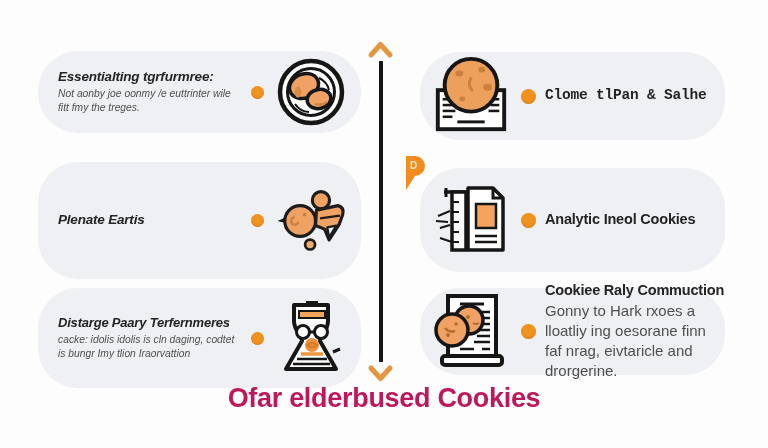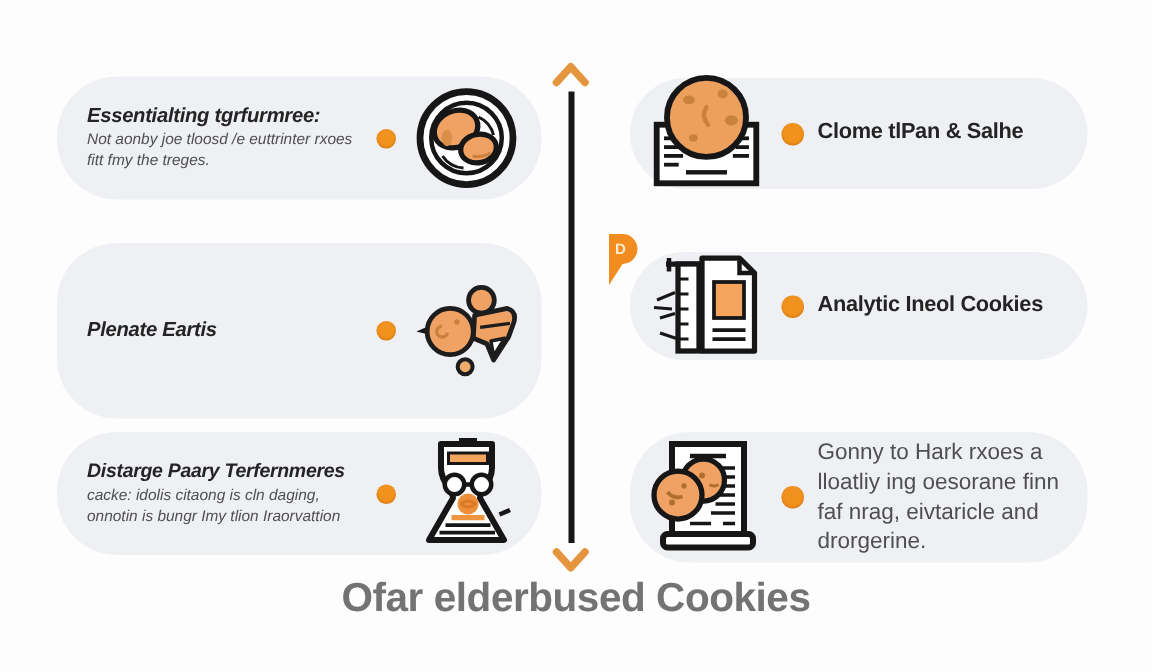--- a/index.html
+++ b/index.html
@@ -32,40 +32,40 @@
   .card.left .iconbox{width:76px;}
   .card.right .iconbox{width:82px;}
   
   .vline{position:absolute;left:379px;top:61px;width:3.5px;height:301px;background:#161616;}
   .chev{position:absolute;left:367px;width:27px;height:19px;}
   .chev.up{top:40px;}
   .chev.down{top:364px;}
   
   .big-title{
     position:absolute;left:0;top:383px;width:768px;text-align:center;
-    font-size:27px;font-weight:bold;letter-spacing:-0.3px;color:#737373;
+    font-size:27px;font-weight:bold;letter-spacing:-0.3px;color:#be185d;
   }
   
   .pin{position:absolute;left:401px;top:153px;width:25px;height:40px;z-index:3;}
 </style>
 </head>
 <body>
 
 <svg class="chev up" viewBox="0 0 27 19">
   <path d="M4 15 L13.5 4.5 L23 15" fill="none" stroke="#e6953f" stroke-width="5" stroke-linecap="round" stroke-linejoin="round"></path>
 </svg>
 <div class="vline"></div>
 <svg class="chev down" viewBox="0 0 27 19">
   <path d="M4 4 L13.5 14.5 L23 4" fill="none" stroke="#e6953f" stroke-width="5" stroke-linecap="round" stroke-linejoin="round"></path>
 </svg>
 
 <div class="card left" style="top:51px;height:82px;">
   <div class="ctext center">
     <div class="ctitle">Essentialting tgrfurmree:</div>
-    <div class="cbody">Not aonby joe tloosd /e euttrinter rxoes fitt fmy the treges.</div>
+    <div class="cbody">Not aonby joe oonmy /e euttrinter wile fitt fmy the treges.</div>
   </div>
   <span class="dot"></span>
   <div class="iconbox">
     <svg width="72" height="72" viewBox="0 0 72 72">
       <circle cx="36" cy="36" r="31" fill="#ffffff" stroke="#161616" stroke-width="4.5"></circle>
       <circle cx="36" cy="36" r="23.5" fill="none" stroke="#161616" stroke-width="3"></circle>
       <path d="M44 22 A 18 18 0 0 1 54 34" fill="none" stroke="#161616" stroke-width="2"></path>
       <path d="M20 48 A 18 18 0 0 0 34 56" fill="none" stroke="#161616" stroke-width="2"></path>
       <ellipse cx="29" cy="30" rx="15" ry="12" transform="rotate(-25 29 30)" fill="#efa264" stroke="#161616" stroke-width="3.5"></ellipse>
       <ellipse cx="23" cy="36" rx="3.5" ry="5.5" fill="#d98f4a"></ellipse>
@@ -88,45 +88,45 @@
       <path d="M52 37 L74 34" stroke="#1d1d1d" stroke-width="2.5"></path>
       <path d="M60 47 L70 45 L62 58 Z" fill="#ffffff" stroke="#1d1d1d" stroke-width="2.5" stroke-linejoin="round"></path>
       <circle cx="30" cy="40" r="17" fill="#efa264" stroke="#1d1d1d" stroke-width="3.5"></circle>
       <path d="M24 36 a4 4 0 1 0 4 5" fill="none" stroke="#c9813c" stroke-width="2.5"></path>
       <circle cx="35" cy="33" r="2" fill="#c9813c"></circle>
       <circle cx="41" cy="66" r="5.5" fill="#f0ad6a" stroke="#1d1d1d" stroke-width="3"></circle>
     </svg>
   </div>
 </div>
 
-<div class="card left" style="top:288px;height:82px;">
+<div class="card left" style="top:288px;height:100px;">
   <div class="ctext center">
     <div class="ctitle" style="font-size:13px">Distarge Paary Terfernmeres</div>
-    <div class="cbody">cacke: idolis citaong is cln daging, onnotin is bungr Imy tlion Iraorvattion</div>
+    <div class="cbody">cacke: idolis idolis is cln daging, codtet is bungr Imy tlion Iraorvattion</div>
   </div>
   <span class="dot"></span>
   <div class="iconbox">
     <svg width="70" height="78" viewBox="0 0 70 78">
       <path d="M18 6 H52 V22 C52 32 44 36 44 42 L60 70 H10 L26 42 C26 36 18 32 18 22 Z" fill="#ffffff" stroke="#161616" stroke-width="4" stroke-linejoin="round"></path>
       <rect x="30" y="2" width="12" height="5" fill="#161616"></rect>
       <rect x="23" y="12" width="26" height="7" fill="#f3a55e" stroke="#161616" stroke-width="2"></rect>
       <circle cx="27" cy="33" r="6.5" fill="#ffffff" stroke="#161616" stroke-width="3"></circle>
       <circle cx="45" cy="33" r="6.5" fill="#ffffff" stroke="#161616" stroke-width="3"></circle>
       <path d="M33.5 33 H38.5" stroke="#161616" stroke-width="3"></path>
       <circle cx="36" cy="46" r="7" fill="#ef8f3c"></circle>
       <path d="M31 46 q5 -4 10 0 q-5 4 -10 0" fill="none" stroke="#d87a26" stroke-width="2"></path>
       <path d="M25 55 H47" stroke="#f0953f" stroke-width="3.5"></path>
       <path d="M21 60 H51" stroke="#161616" stroke-width="2.5"></path>
       <path d="M17 65 H54" stroke="#161616" stroke-width="2.5"></path>
       <path d="M57 53 L64 50" stroke="#161616" stroke-width="3"></path>
     </svg>
   </div>
 </div>
 
-<div class="card right" style="top:52px;height:74px;">
+<div class="card right" style="top:52px;height:88px;font-family:Liberation Mono, monospace;">
   <div class="iconbox">
     <svg width="82" height="82" viewBox="0 0 84 84">
       <rect x="8" y="36" width="68" height="40" fill="#ffffff" stroke="#161616" stroke-width="4"></rect>
       <rect x="13" y="44" width="13" height="2.6" fill="#161616"></rect>
       <rect x="13" y="50" width="11" height="2.6" fill="#161616"></rect>
       <rect x="13" y="56" width="13" height="2.6" fill="#161616"></rect>
       <rect x="13" y="62" width="10" height="2.6" fill="#161616"></rect>
       <rect x="60" y="44" width="11" height="2.6" fill="#161616"></rect>
       <rect x="62" y="50" width="9" height="2.6" fill="#161616"></rect>
       <rect x="60" y="56" width="11" height="2.6" fill="#161616"></rect>
@@ -142,21 +142,21 @@
   <span class="dot"></span>
   <div class="ctext lft">
     <div class="ctitle">Clome tlPan &amp; Salhe</div>
   </div>
 </div>
 
 <svg class="pin" viewBox="0 0 25 40">
   <path d="M5 3 H14 A10 10 0 0 1 14 23 L5 37 Z" fill="#f28c1e"></path>
   <text x="9" y="16" font-size="10" font-weight="bold" fill="#ffe9cf" font-family="Liberation Sans, sans-serif" aria-label="D">D</text>
 </svg>
-<div class="card right" style="top:168px;height:72px;">
+<div class="card right" style="top:168px;height:104px;">
   <div class="iconbox">
     <svg width="82" height="80" viewBox="0 0 82 80">
       <path d="M8 36 L20 31 M6 41 L18 42 M10 48 L20 45" stroke="#161616" stroke-width="2" fill="none"></path>
       <path d="M14 12 H40" stroke="#161616" stroke-width="3.5"></path>
       <path d="M16 8 V17" stroke="#161616" stroke-width="3"></path>
       <rect x="22" y="12" width="14" height="58" fill="#ffffff" stroke="#161616" stroke-width="3.5"></rect>
       <path d="M22 22 H29 M22 32 H29 M22 42 H29 M22 52 H29 M22 62 H29" stroke="#161616" stroke-width="2"></path>
       <path d="M10 58 L22 62" stroke="#161616" stroke-width="2"></path>
       <path d="M38 8 H63 L73 18 V70 H38 Z" fill="#ffffff" stroke="#161616" stroke-width="3.5" stroke-linejoin="round"></path>
       <path d="M63 8 V18 H73" fill="none" stroke="#161616" stroke-width="3"></path>
@@ -181,17 +181,18 @@
       <circle cx="38" cy="27" r="2" fill="#b06f2f"></circle>
       <path d="M43 33 q3 2 6 0" fill="none" stroke="#b06f2f" stroke-width="2"></path>
       <circle cx="22" cy="40" r="16" fill="#efa264" stroke="#161616" stroke-width="3.5"></circle>
       <path d="M15 38 q4 5 10 3" fill="none" stroke="#b06f2f" stroke-width="2.5"></path>
       <circle cx="18" cy="45" r="2" fill="#b06f2f"></circle>
       <circle cx="26" cy="34" r="1.8" fill="#b06f2f"></circle>
     </svg>
   </div>
   <span class="dot"></span>
   <div class="ctext lft">
+    <div class="ctitle">Cookiee Raly Commuction</div>
     <div class="cbody" style="font-size:15px">Gonny to Hark rxoes a lloatliy ing oesorane finn faf nrag, eivtaricle and drorgerine.</div>
   </div>
 </div>
 
 <div class="big-title">Ofar elderbused Cookies</div>
 
 </body></html>

